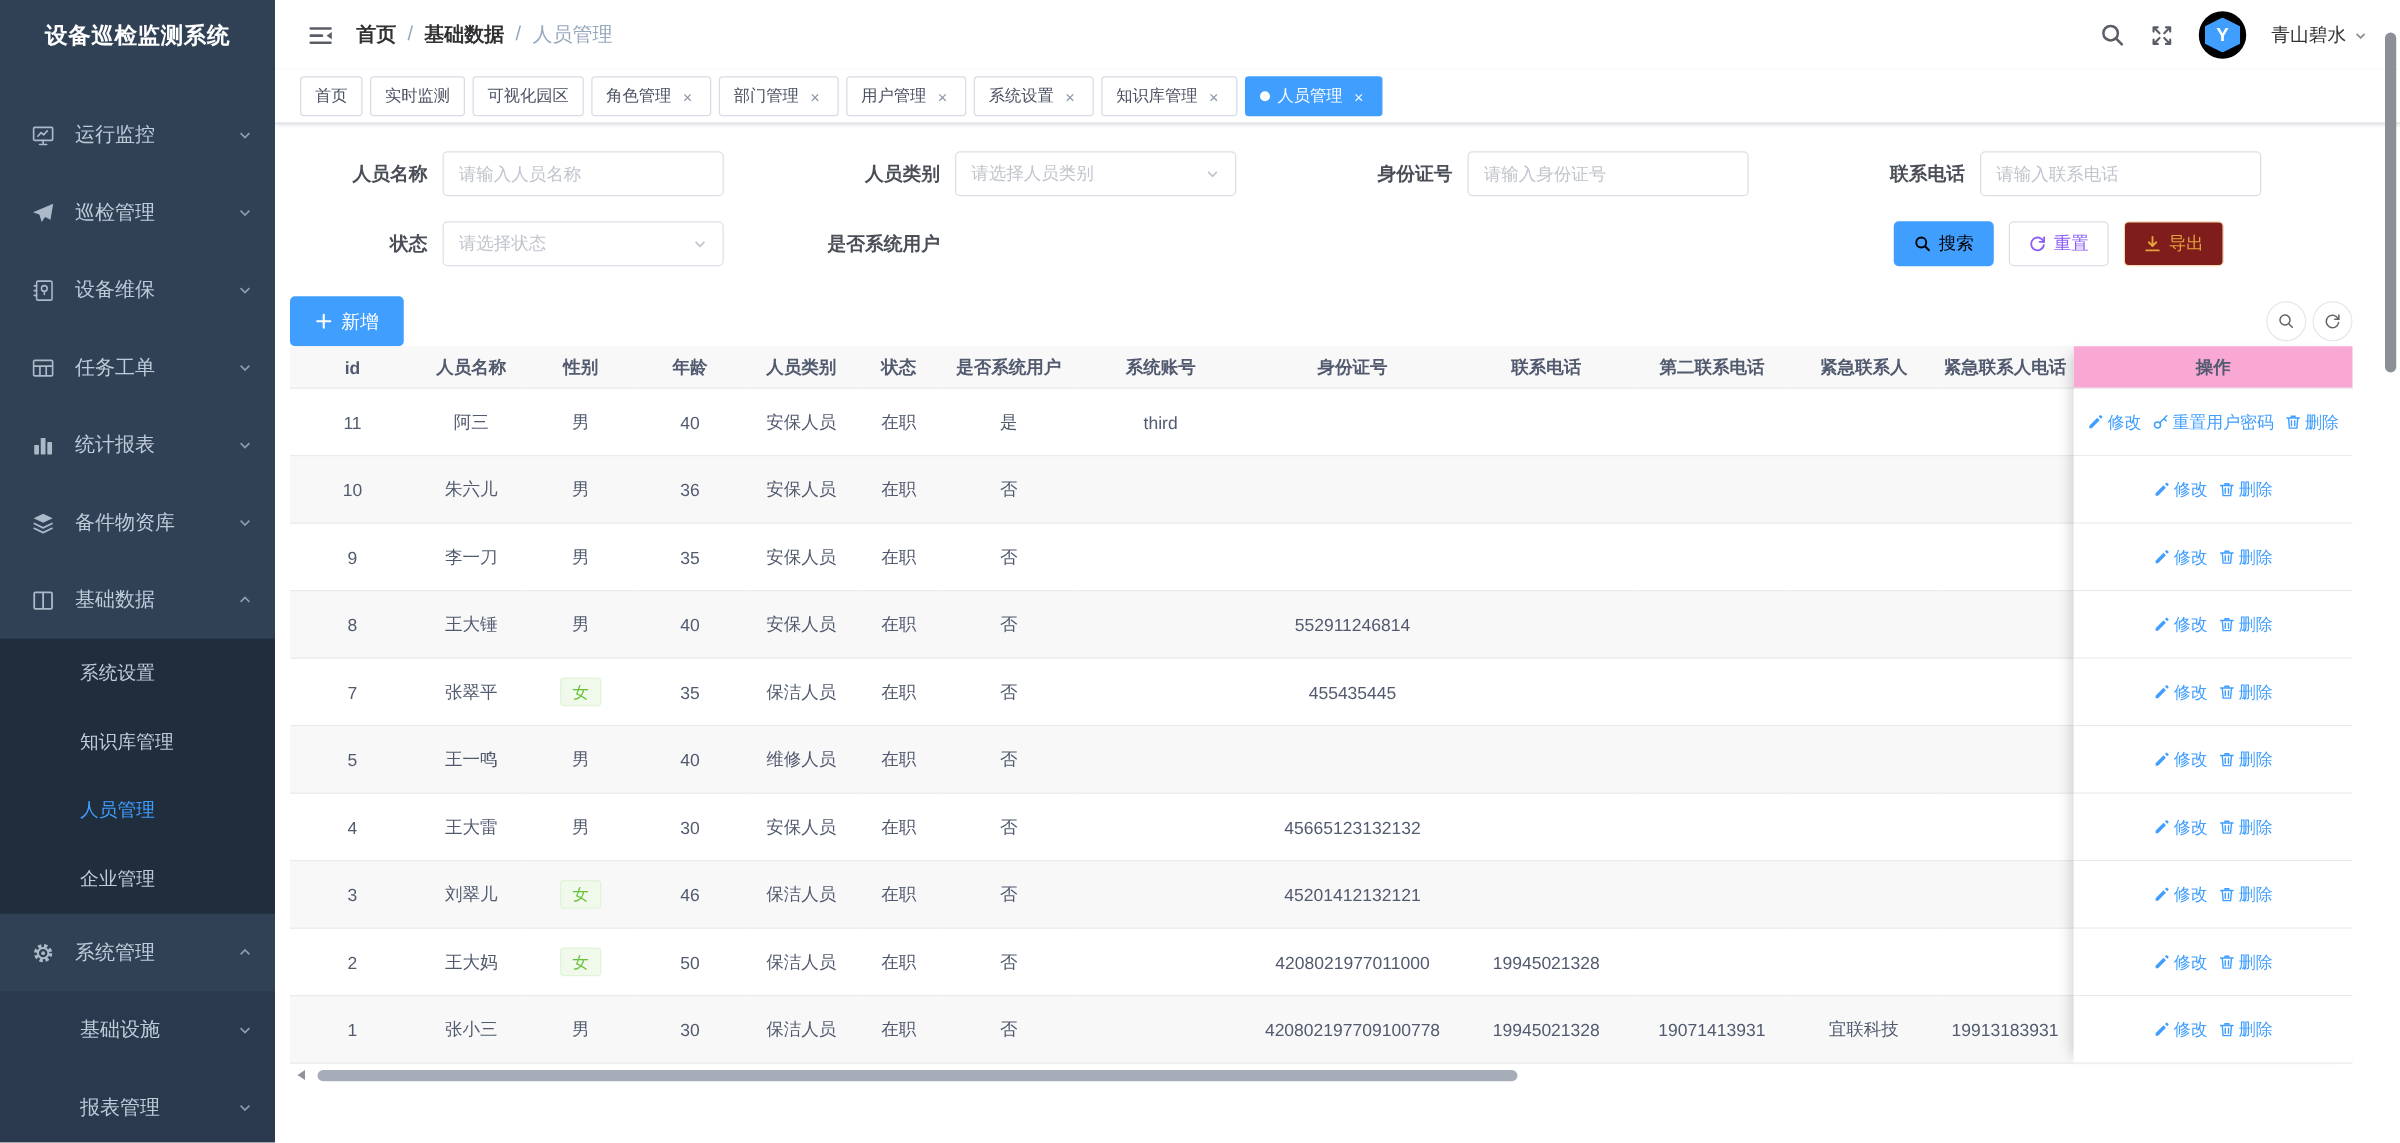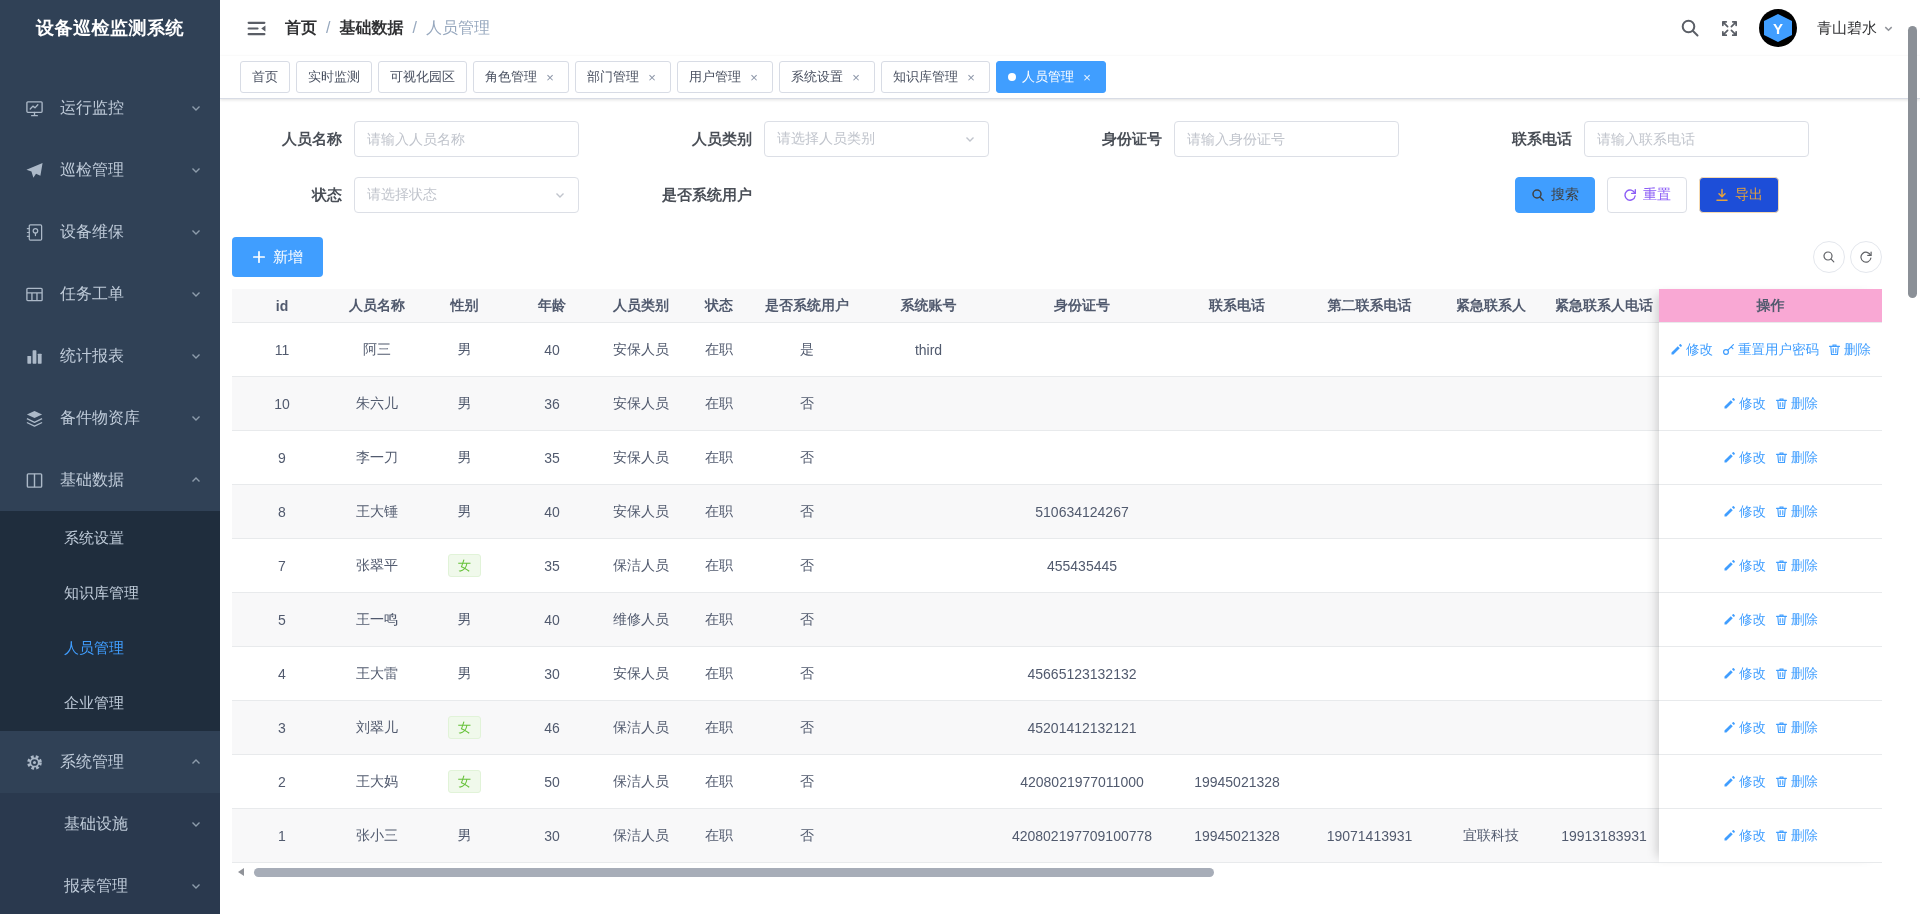--- a/index.html
+++ b/index.html
@@ -51,32 +51,32 @@
   .filter-form { position:relative; height:92px; margin-top:22px; }
   .field { position:absolute; height:36px; display:flex; align-items:center; }
   .f-label { width:110px; text-align:right; margin-right:12px; font-size:15px; font-weight:700; color:#4a4f57; white-space:nowrap; }
   .ipt, .sel { width:225px; height:36px; border:1px solid #dcdfe6; border-radius:4px; font-size:14px; color:#606266; padding:0 12px; background:#fff; outline:none; font-family:inherit; }
   .ipt::placeholder { color:#c0c4cc; }
   .sel { display:flex; align-items:center; justify-content:space-between; cursor:pointer; }
   .sel .ph { color:#c0c4cc; white-space:nowrap; overflow:hidden; }
   .sel .mi-arrow { color:#c0c4cc; display:flex; }
   .btn-group { position:absolute; top:56px; right:103px; display:flex; gap:12px; }
   .btn { height:36px; padding:0 15px; border-radius:4px; font-size:14px; display:inline-flex; align-items:center; gap:6px; cursor:pointer; border:1px solid transparent; white-space:nowrap; font-family:inherit; }
-  .btn-primary { background:#409eff; border-color:#409eff; color:#404040; }
+  .btn-primary { background:#409eff; border-color:#409eff; color:#000000; }
   .btn-plain { background:#fff; border-color:#dcdfe6; color:#8b5cf6; }
-  .btn-warning { background:#1d4ed8; border-color:#f5dab1; color:#e6a23c; }
+  .btn-warning { background:#7f1d1d; border-color:#f5dab1; color:#e6a23c; }
 
   
   .toolbar { margin-top:24px; height:40px; display:flex; align-items:center; justify-content:space-between; }
   .btn-add { height:40px; padding:0 20px; font-size:15px; background:#409eff; color:#fff; border:none; border-radius:4px; display:inline-flex; align-items:center; gap:7px; cursor:pointer; font-family:inherit; }
   .tool-circles { display:flex; gap:5px; }
   .circle-btn { width:32px; height:32px; border-radius:50%; border:1px solid #e4e7ed; background:#fff; color:#606266; display:flex; align-items:center; justify-content:center; cursor:pointer; }
 
   
-  .table { position:relative; margin-top:12px; width:1650px; font-size:14px; color:#515a6e; }
+  .table { position:relative; width:1650px; font-size:14px; color:#515a6e; }
   .t-header { display:flex; height:34px; }
   .t-header .t-cell { background:#f8f8f9; font-weight:700; color:#515a6e; }
   .t-row { display:flex; height:54px; background:#fff; }
   .t-row.striped { background:#f8f8f9; }
   .t-cell { flex:none; display:flex; align-items:center; justify-content:center; text-align:center; padding:0 4px; border-bottom:1px solid #e8eaec; overflow:hidden; white-space:nowrap; }
   .tag-female { display:inline-block; padding:3px 9px; font-size:13px; color:#67c23a; background:#f0f9eb; border:1px solid #e1f3d8; border-radius:3px; line-height:1.2; }
 
   .ops-overlay { position:absolute; top:0; right:0; width:223px; bottom:0; background:#fff; box-shadow:-8px 0 10px -6px rgba(0,0,0,.18); z-index:3; }
   .ops-header { height:34px; display:flex; align-items:center; justify-content:center; font-weight:700; border-bottom:1px solid #e8eaec; background:#f9a8d4; }
   .ops-cell { height:54px; display:flex; align-items:center; justify-content:center; gap:9px; border-bottom:1px solid #e8eaec; background:#fff; }
@@ -481,21 +481,21 @@
             </div>
             <div class="t-row striped">
               <span class="t-cell" style="width: 100px;">8</span>
               <span class="t-cell" style="width: 90px;">王大锤</span>
               <span class="t-cell" style="width: 85px;">男</span>
               <span class="t-cell" style="width: 90px;">40</span>
               <span class="t-cell" style="width: 88px;">安保人员</span>
               <span class="t-cell" style="width: 68px;">在职</span>
               <span class="t-cell" style="width: 108px;">否</span>
               <span class="t-cell" style="width: 135px;"></span>
-              <span class="t-cell" style="width: 172px;">510634124267</span>
+              <span class="t-cell" style="width: 172px;">552911246814</span>
               <span class="t-cell" style="width: 138px;"></span>
               <span class="t-cell" style="width: 127px;"></span>
               <span class="t-cell" style="width: 116px;"></span>
               <span class="t-cell" style="width: 110px;"></span>
             </div>
             <div class="t-row">
               <span class="t-cell" style="width: 100px;">7</span>
               <span class="t-cell" style="width: 90px;">张翠平</span>
               <span class="t-cell" style="width: 85px;">
                 <span class="tag-female">女</span>

